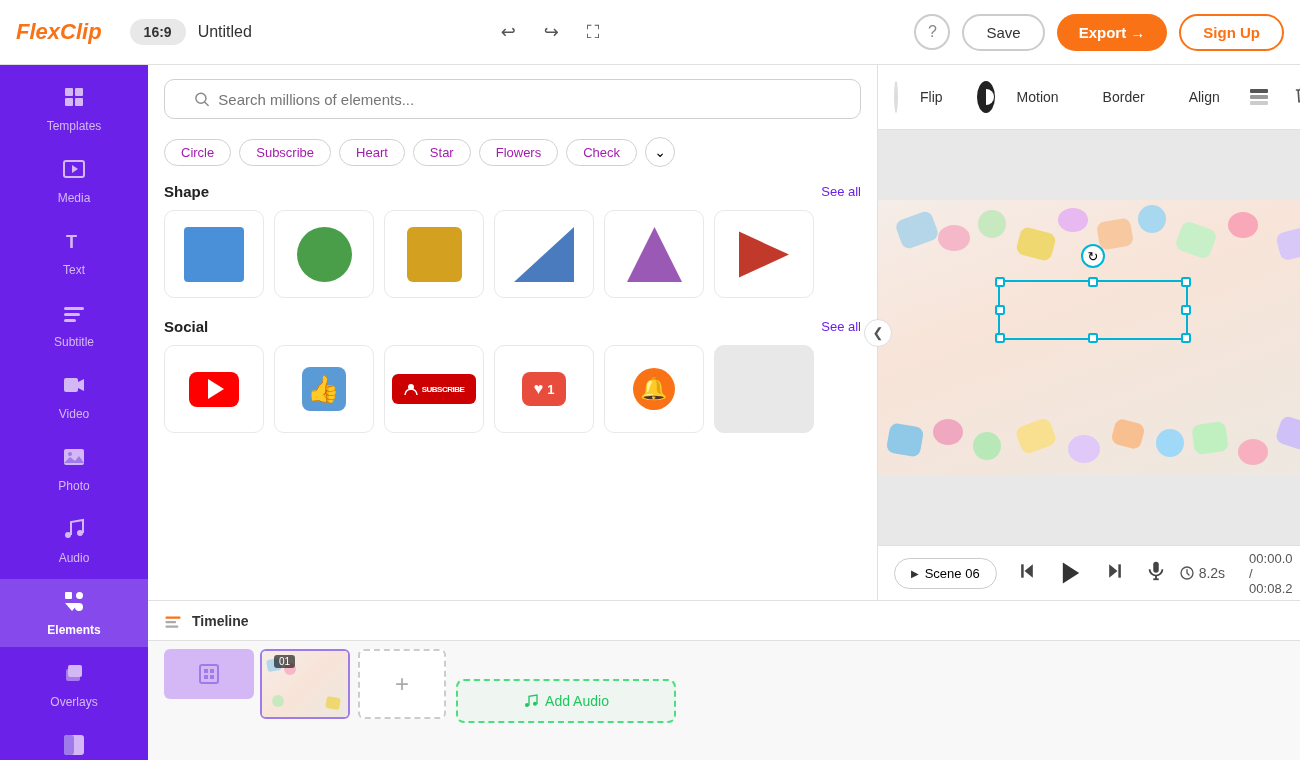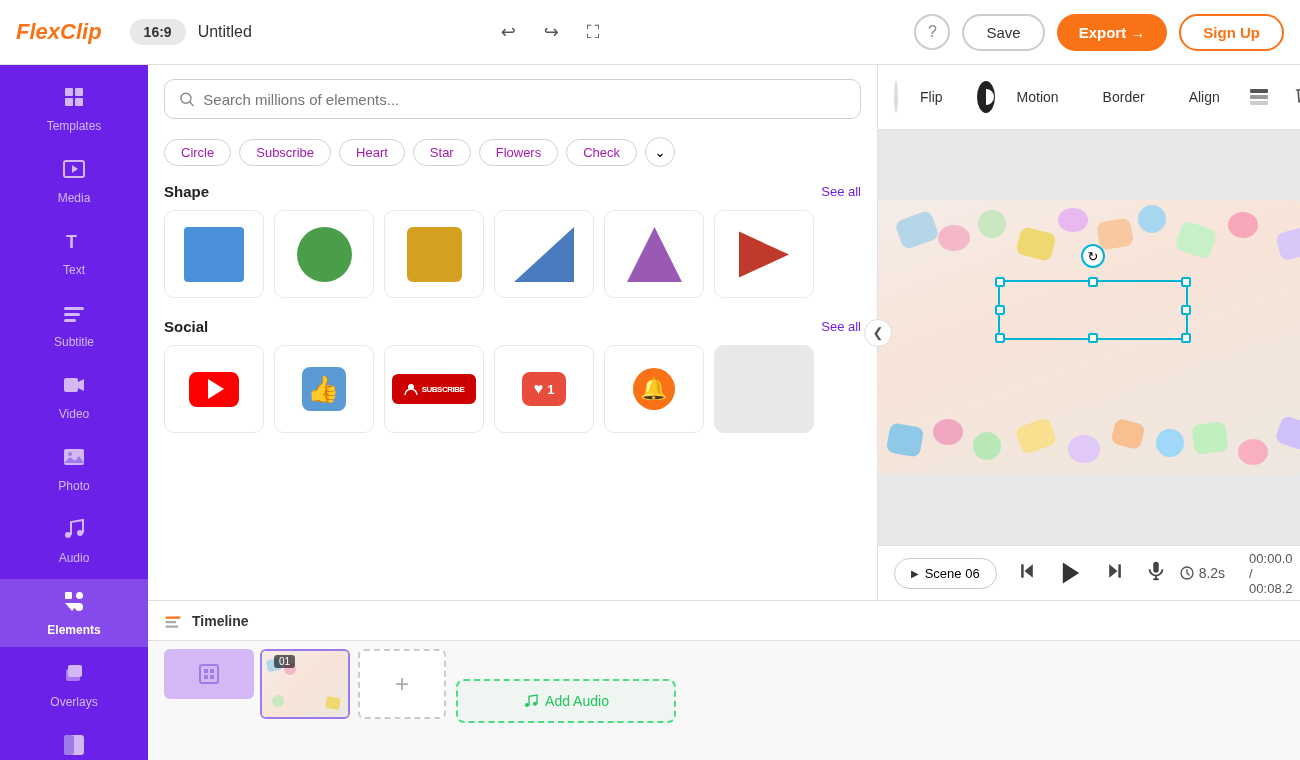--- a/index.html
+++ b/index.html
@@ -23,21 +23,21 @@
 
     
     #sidebar { width: 148px; background: #6b21e8; display: flex; flex-direction: column; align-items: center; padding-top: 10px; gap: 4px; flex-shrink: 0; }
     .sidebar-item { display: flex; flex-direction: column; align-items: center; gap: 4px; padding: 10px 0; width: 100%; cursor: pointer; color: #d4b8f5; font-size: 12px; }
     .sidebar-item.active { color: #fff; background: rgba(255,255,255,0.15); }
     .sidebar-icon { font-size: 22px; }
 
     
     #elements-panel { width: 730px; background: #fff; display: flex; flex-direction: column; overflow: hidden; border-right: 1px solid #e0e0e0; flex-shrink: 0; }
     #elements-panel .panel-header { padding: 14px 16px 10px; }
-    .search-bar { display: flex; align-items: center; border: 1.5px solid #d0d0d0; border-radius: 10px; padding: 10px 13px; gap: 8px; justify-content: center; }
+    .search-bar { display: flex; align-items: center; border: 1.5px solid #d0d0d0; border-radius: 10px; padding: 10px 28px; gap: 8px; justify-content: center; }
     .search-bar input { border: none; outline: none; font-size: 15px; color: #888; width: 100%; background: transparent; }
     .tags-row { display: flex; gap: 8px; padding: 8px 16px; flex-wrap: nowrap; overflow: hidden; align-items: center; }
     .tag-chip { border: 1.5px solid #d0d0d0; border-radius: 20px; padding: 5px 16px; font-size: 13px; cursor: pointer; color: #a21caf; white-space: nowrap; background: #fff; }
     .more-btn { width: 30px; height: 30px; border-radius: 50%; border: 1.5px solid #d0d0d0; background: #fff; cursor: pointer; display: flex; align-items: center; justify-content: center; font-size: 14px; flex-shrink: 0; }
 
     
     .collapse-btn { position: absolute; right: -14px; top: 50%; transform: translateY(-50%); width: 28px; height: 28px; background: #fff; border: 1px solid #ddd; border-radius: 50%; cursor: pointer; display: flex; align-items: center; justify-content: center; font-size: 13px; z-index: 10; color: #555; }
 
     
     .section { padding: 8px 16px; }

